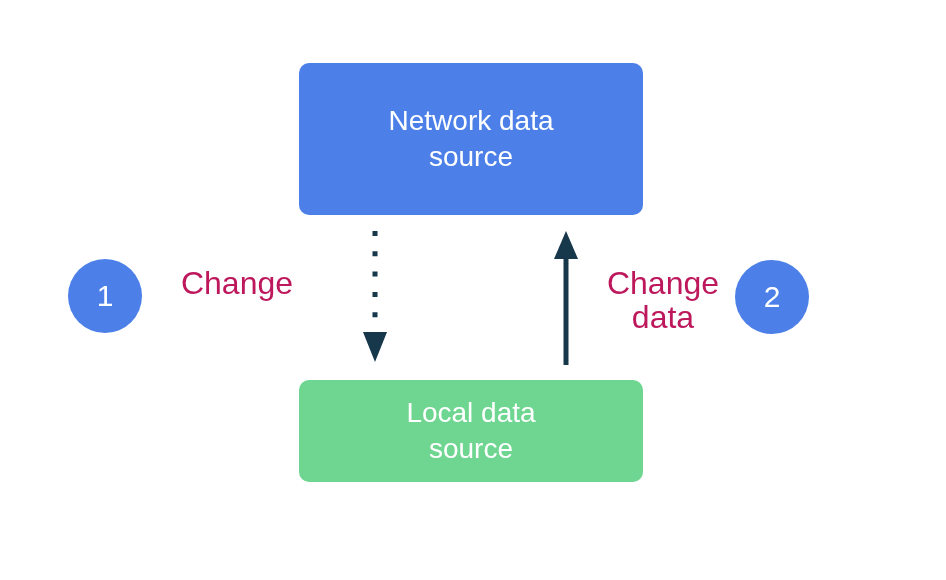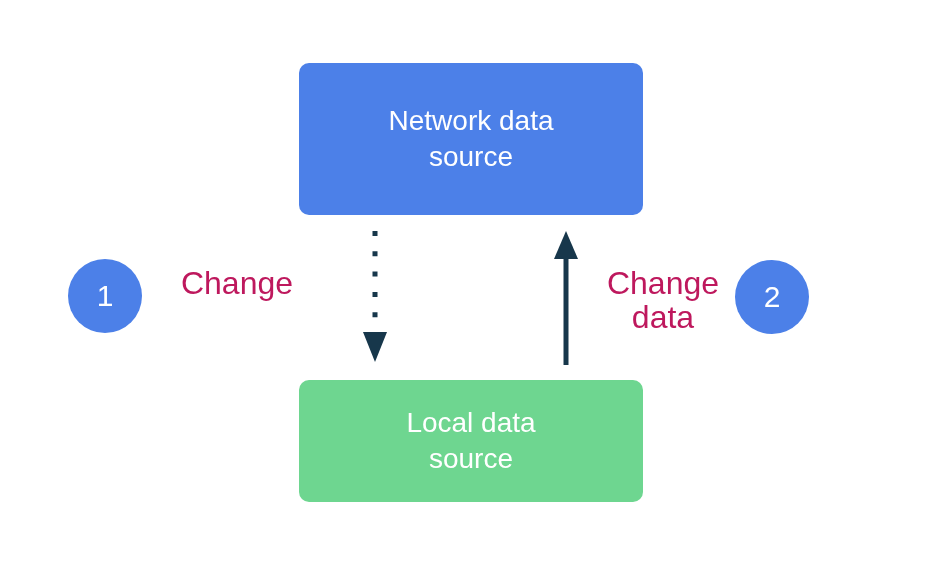--- a/index.html
+++ b/index.html
@@ -22,21 +22,21 @@
     font-size: 28px;
     line-height: 36px;
   }
   .box-network {
     left: 299px; top: 63px;
     width: 344px; height: 152px;
     background: #4C80E8;
   }
   .box-local {
     left: 299px; top: 380px;
-    width: 344px; height: 122px;
+    width: 344px; height: 102px;
     background: #6ED690;
   }
   .box-text span { display: block; }
   .badge {
     position: absolute;
     width: 74px; height: 74px;
     border-radius: 50%;
     background: #4C80E8;
     color: #ffffff;
     font-size: 30px;

